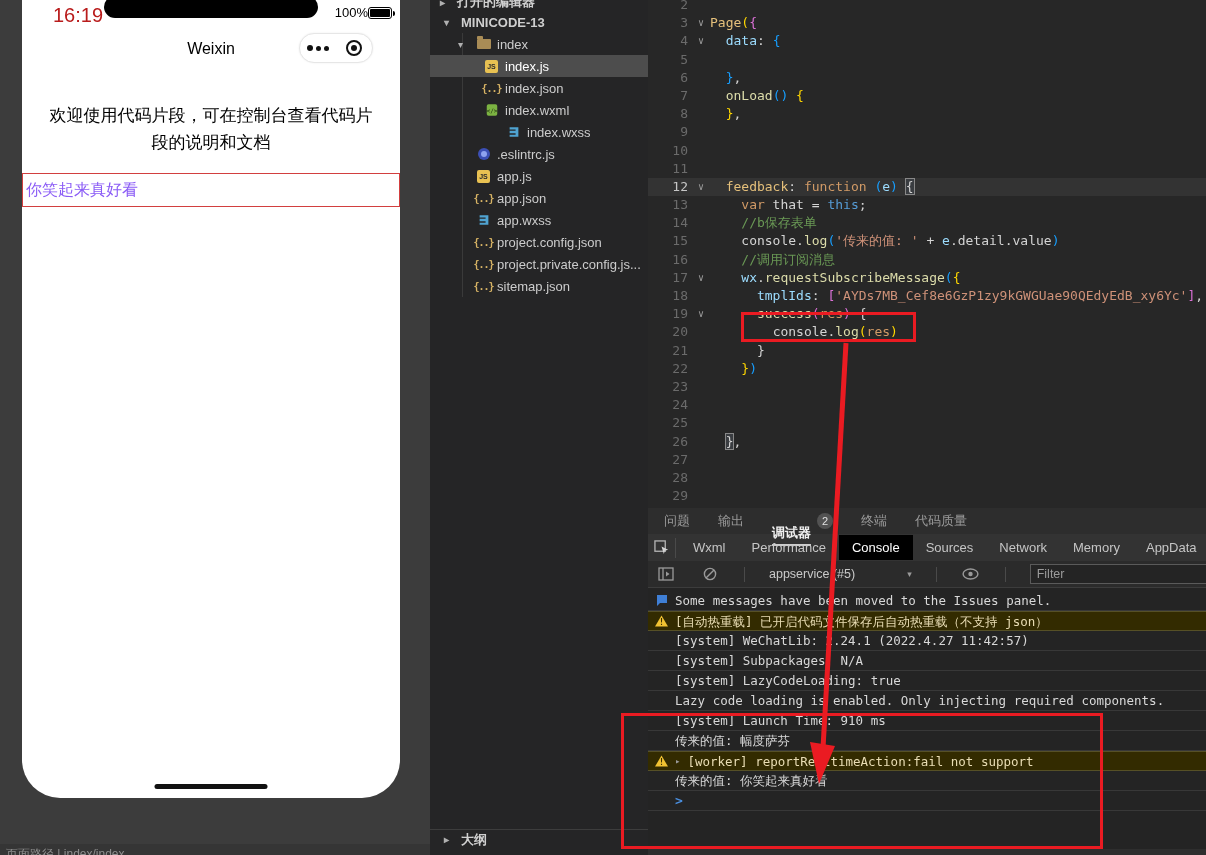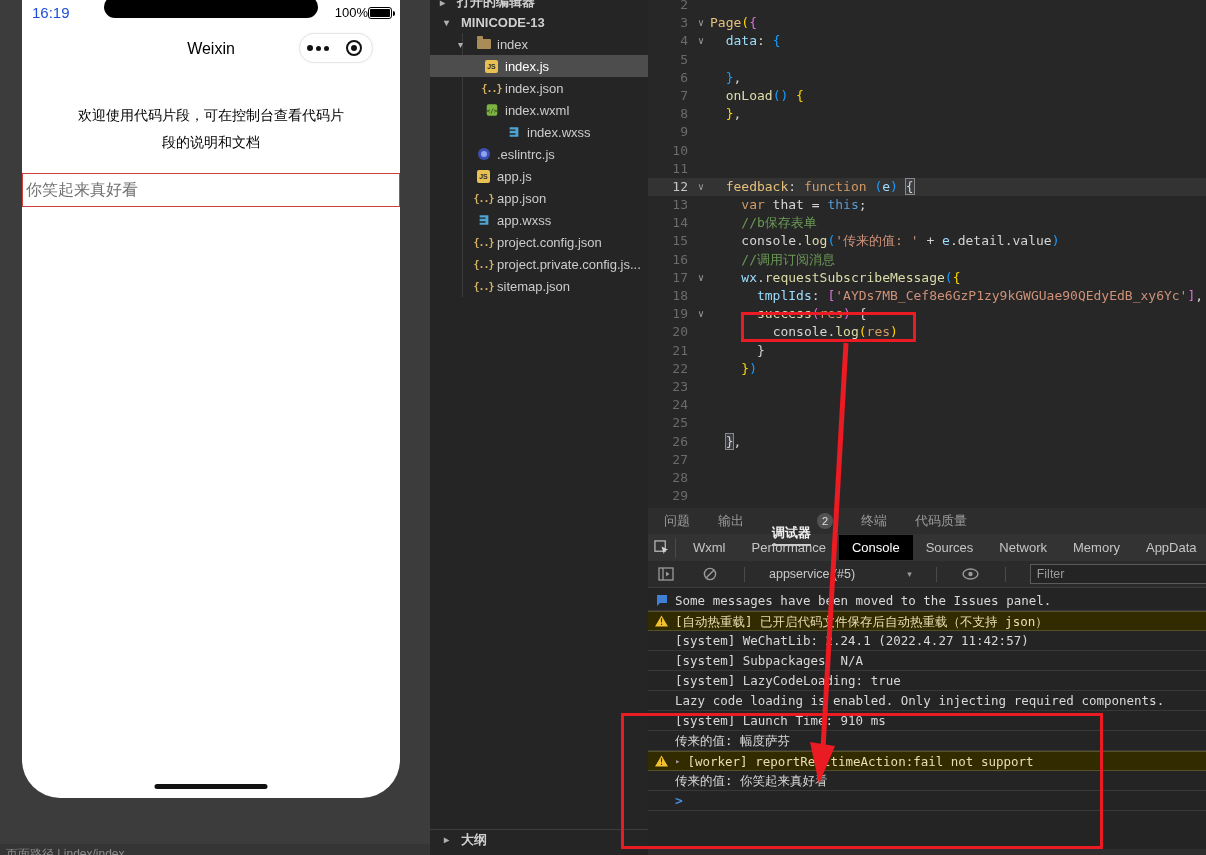--- a/index.html
+++ b/index.html
@@ -3,37 +3,37 @@
 <meta charset="utf-8">
 <style>
   * { margin:0; padding:0; box-sizing:border-box; }
   html,body { background:#1e1e1e; }
   body { font-family:"Liberation Sans", sans-serif; }
   #root { position:relative; width:1206px; height:855px; overflow:hidden; background:#1e1e1e; }
 
   
   .sim-panel { position:absolute; left:0; top:0; width:430px; height:855px; background:#3c3c3c; }
   .phone { position:absolute; left:22px; top:0; width:378px; height:798px; background:#fff; border-radius:0 0 38px 38px; }
-  .sim-time { position:absolute; left:10px; top:4px; font-size:15px; color:#1d4ed8; }
+  .sim-time { position:absolute; left:31px; top:4px; font-size:20px; color:#b91c1c; }
   .notch { position:absolute; left:50%; transform:translateX(-50%); top:-4px; width:214px; height:22px; background:#000; border-radius:13px; }
   .batt-wrap { position:absolute; right:8px; top:5px; display:flex; align-items:center; }
   .batt-label { font-size:13px; color:#000; }
   .batt-icon { position:relative; width:24px; height:12px; border:1px solid #000; border-radius:3px; }
   .batt-icon::before { content:""; position:absolute; inset:1px; background:#000; border-radius:1px; }
   .batt-icon::after { content:""; position:absolute; right:-4px; top:3px; width:2px; height:5px; background:#000; border-radius:0 2px 2px 0; }
   .navbar-title { position:absolute; left:0; right:0; top:40px; text-align:center; font-size:16px; color:#000; }
   .capsule { position:absolute; right:27px; top:33px; width:74px; height:30px; background:#fff; border:1px solid #e6e6e6; border-radius:16px; box-shadow:0 0 2px rgba(0,0,0,.08); display:flex; align-items:center; }
   .cap-menu { flex:1; display:flex; justify-content:center; align-items:center; gap:3px; }
   .cap-menu i { width:5px; height:5px; background:#111; border-radius:50%; }
   .cap-menu i:first-child { width:6px; height:6px; }
   .cap-target { flex:1; display:flex; justify-content:center; align-items:center; }
   .cap-target i { width:16px; height:16px; border:2px solid #111; border-radius:50%; display:flex; align-items:center; justify-content:center; }
   .cap-target i::before { content:""; width:6px; height:6px; background:#111; border-radius:50%; }
-  .welcome { position:absolute; left:0; right:0; top:102px; text-align:center; font-size:14px; line-height:27px; color:#000; }
-  .sim-input { position:absolute; left:0; top:173px; width:100%; height:27px; border:1.5px solid #d23f3f; background:#fff; font-size:16px; color:#737373; padding:16px 3px; font-family:"Liberation Sans",sans-serif; border-radius:0; outline:none; }
+  .welcome { position:absolute; left:0; right:0; top:102px; text-align:center; font-size:17px; line-height:27px; color:#000; }
+  .sim-input { position:absolute; left:0; top:173px; width:100%; height:27px; border:1.5px solid #d23f3f; background:#fff; font-size:16px; color:#8b5cf6; padding:16px 3px; font-family:"Liberation Sans",sans-serif; border-radius:0; outline:none; }
   .home-bar { position:absolute; left:50%; transform:translateX(-50%); bottom:9px; width:113px; height:5px; background:#111; border-radius:3px; }
   .sim-bottom-strip { position:absolute; left:0; bottom:0; width:430px; height:11px; background:#353535; overflow:hidden; }
   .sim-bottom-strip span { display:block; margin:2px 0 0 6px; font-size:12px; color:#8f8f8f; white-space:nowrap; }
 
   
   .explorer { position:absolute; left:430px; top:0; width:218px; height:855px; background:#252526; color:#cccccc; font-size:13px; overflow:hidden; }
   .sec-row { position:absolute; left:0; width:100%; height:22px; display:flex; align-items:center; font-weight:bold; color:#cfcfcf; }
   .open-editors { top:-9px; padding-left:10px; gap:5px; }
   .project-row { top:11px; padding-left:14px; gap:5px; }
   .tarrow { color:#b0b0b0; font-size:10px; width:12px; display:inline-block; }

